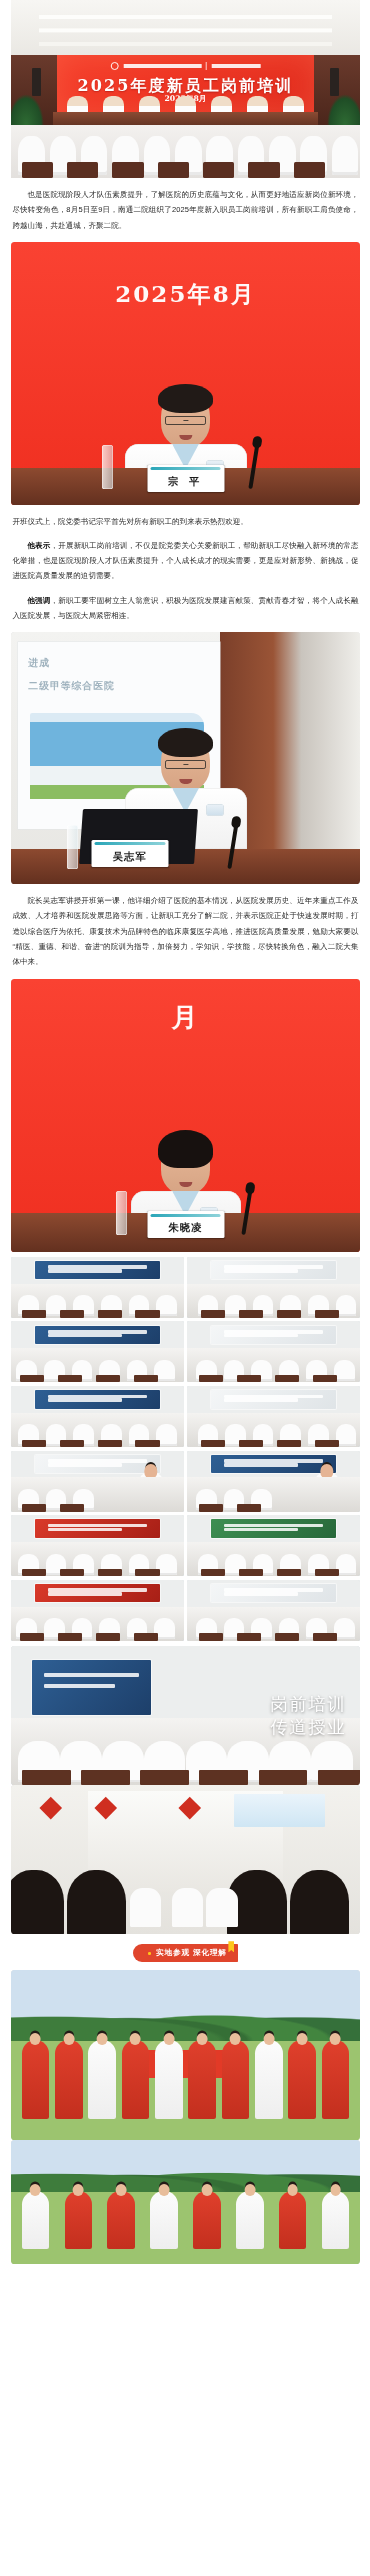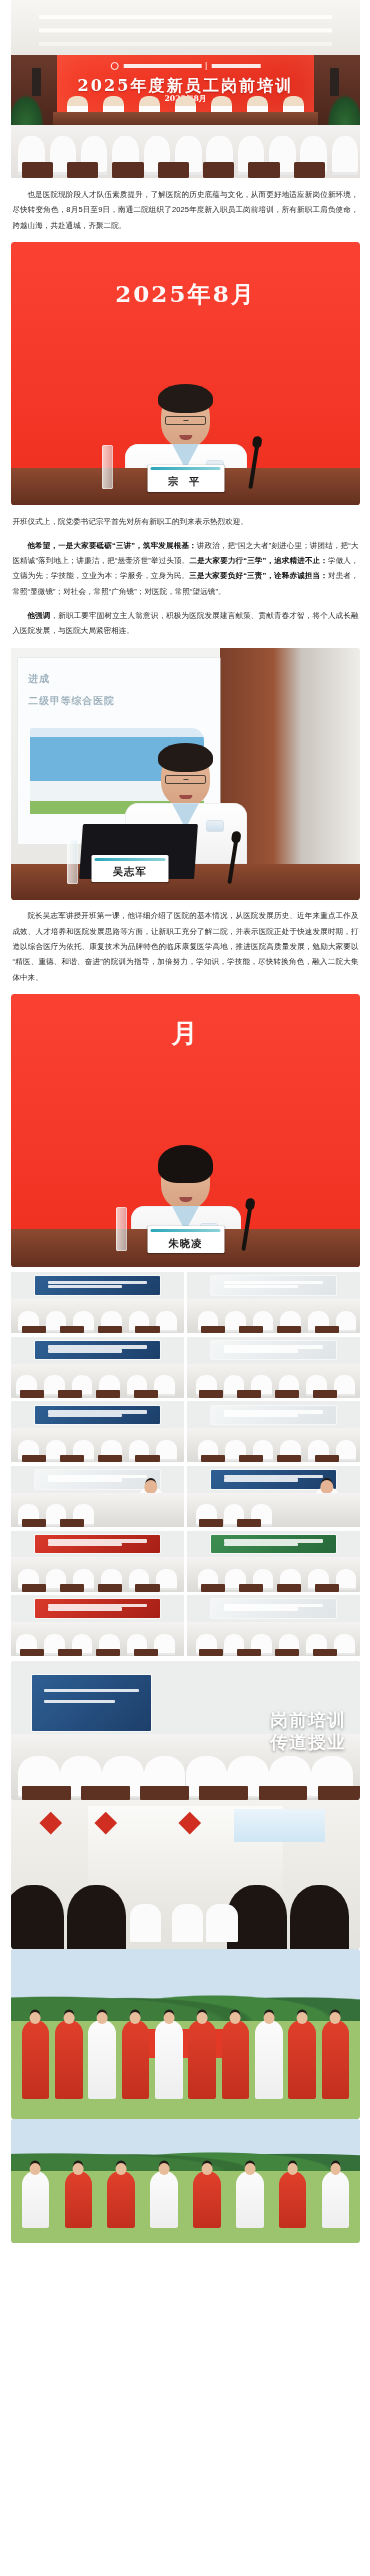--- a/index.html
+++ b/index.html
@@ -64,21 +64,21 @@
   }
 
   
   .art-title{
     position:absolute;right:13.4px;top:50%;transform:translateY(-50%);
     text-align:right;line-height:1.28;
   }
   .art-title span{
     display:block;
     font-family:"DejaVu Serif","Liberation Serif",serif;
-    font-weight:bold;
+    font-weight:normal;
     font-size:17.5px;
     color:#ffffff;
     text-shadow:0 1px 3.1px rgba(0,0,0,.45);
     letter-spacing:1.5px;
   }
 
   
   .grid{margin:5.2px 11.3px;display:grid;grid-template-columns:1fr 1fr;gap:3.6px;}
   .grid .cell{position:relative;border-radius:2.1px;overflow:hidden;height:61px;background:#cfd6d8;}
 
@@ -309,22 +309,22 @@
         <div class="nameplate">
           <span class="np-bar"></span>
           <span class="np-name">宗 平</span>
         </div>
       </div>
     </div>
   </div>
 
   <p class="para">开班仪式上，院党委书记宗平首先对所有新职工的到来表示热烈欢迎。</p>
 
-
-  <p class="para indent"><b>他希望</b><b>，一是大家要砥砺“三讲”，筑牢发展根基：</b><span>讲政治，把“国之大者”刻进心里；讲团结，把“大医精诚”落到地上；讲廉洁，把“悬壶济世”举过头顶。</span><b>二是大家要力行“三学”，追求精进不止：</b><span>学做人，立德为先；学技能，立业为本；学服务，立身为民。</span><b>三是大家要负好“三责”，诠释赤诚担当：</b><span>对患者，常照“显微镜”；对社会，常照“广角镜”；对医院，常照“望远镜”。</span></p>
+  <p class="para indent"><b>他表示</b><span>，开展新职工岗前培训，不仅是院党委关心关爱新职工，帮助新职工尽快融入新环境的常态化举措，也是医院现阶段人才队伍素质提升，个人成长成才的现实需要，更是应对新形势、新挑战，促进医院高质量发展的迫切需要。</span></p>
+
 
   <p class="para indent"><b>他强调</b><span>，新职工要牢固树立主人翁意识，积极为医院发展建言献策、贡献青春才智，将个人成长融入医院发展，与医院大局紧密相连。</span></p>
 
   <div class="photo" style="height:252px;">
     <div class="ph-inner">
       <div class="scene bg-room">
         <div class="woodwall"></div>
         <div class="slide">
           <div class="s-t">进成</div>
           <div class="s-t2">二级甲等综合医院</div>
@@ -675,20 +675,27 @@
             <i style="left:80%"></i>
           <b style="left:34%"></b>
             <b style="left:46%"></b>
             <b style="left:56%"></b>
         </div>
       </div>
     </div>
   </div>
 
 
+  <div class="pill-wrap">
+    <div class="pill">
+      <span class="dot"></span>
+      <span>实地参观 深化理解</span>
+      <span class="ribbon"></span>
+    </div>
+  </div>
 
   <div class="photo" style="height:170px;">
     <div class="ph-inner">
       <div class="out">
         <div class="trees"></div>
         <div class="banner"></div>
         <div class="row">
           <i class="red"></i>
             <i class="red"></i>
             <i></i>

